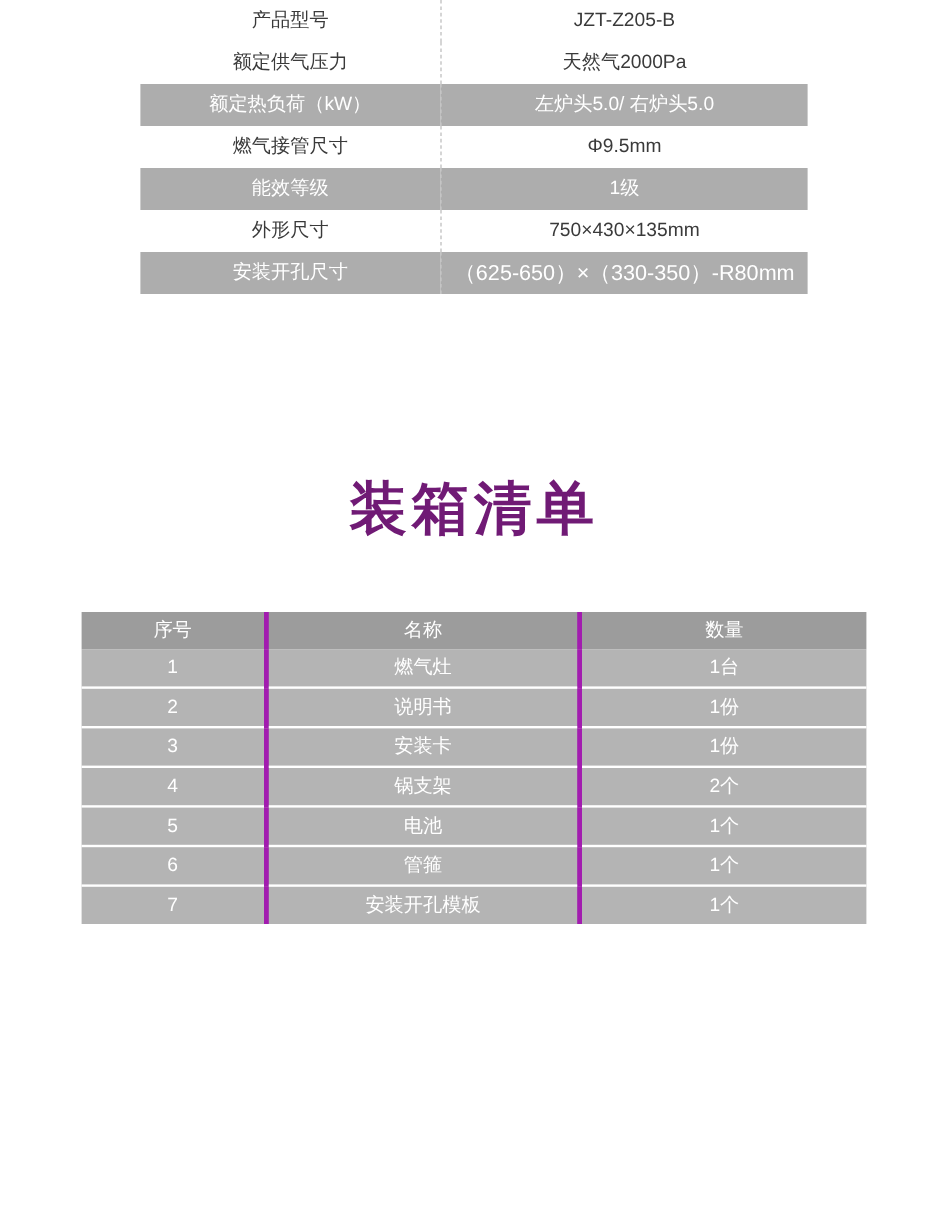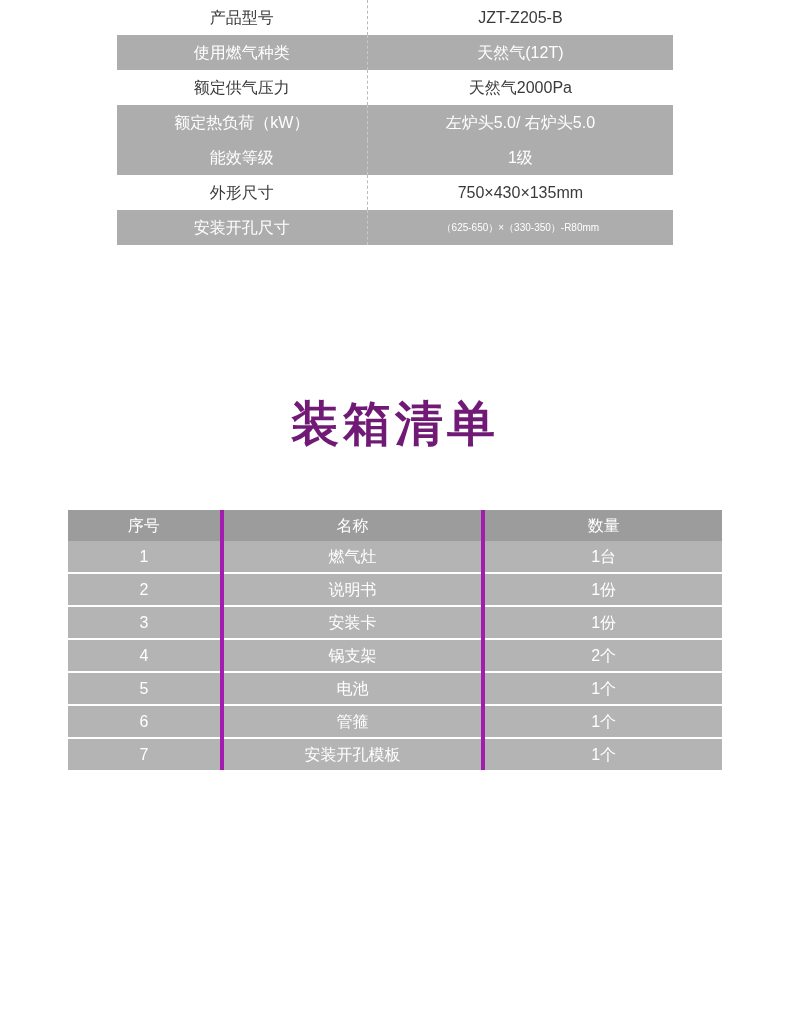--- a/index.html
+++ b/index.html
@@ -46,21 +46,21 @@
     color: #ffffff;
   }
   .spec-table tr.shade td.value {
     border-left: 1px dashed #c9c9c9;
   }
   .spec-table tr.plain td {
     background: #ffffff;
     margin-top: 17px;
   }
   .spec-table td.value.small {
-    font-size: 10px;
+    font-size: 18px;
     margin-top: 48px;
   }
 
   
   .section-title {
     text-align: center;
     font-size: 48px;
     font-weight: bold;
     color: #701a75;
     letter-spacing: 4px;
@@ -118,31 +118,31 @@
 </style>
 </head>
 <body>
 
 <table class="spec-table">
   <tbody>
     <tr class="plain">
       <td class="label">产品型号</td>
       <td class="value">JZT-Z205-B</td>
     </tr>
-    <tr class="shade">
-      <td class="label">使用燃气种类</td>
-      <td class="value">天然气(12T)</td>
-    </tr>
     <tr class="plain">
       <td class="label">额定供气压力</td>
       <td class="value">天然气2000Pa</td>
     </tr>
     <tr class="shade">
       <td class="label">额定热负荷（kW）</td>
       <td class="value">左炉头5.0/ 右炉头5.0</td>
+    </tr>
+    <tr class="plain">
+      <td class="label">燃气接管尺寸</td>
+      <td class="value">Φ9.5mm</td>
     </tr>
     <tr class="shade">
       <td class="label">能效等级</td>
       <td class="value">1级</td>
     </tr>
     <tr class="plain">
       <td class="label">外形尺寸</td>
       <td class="value">750×430×135mm</td>
     </tr>
     <tr class="shade">

